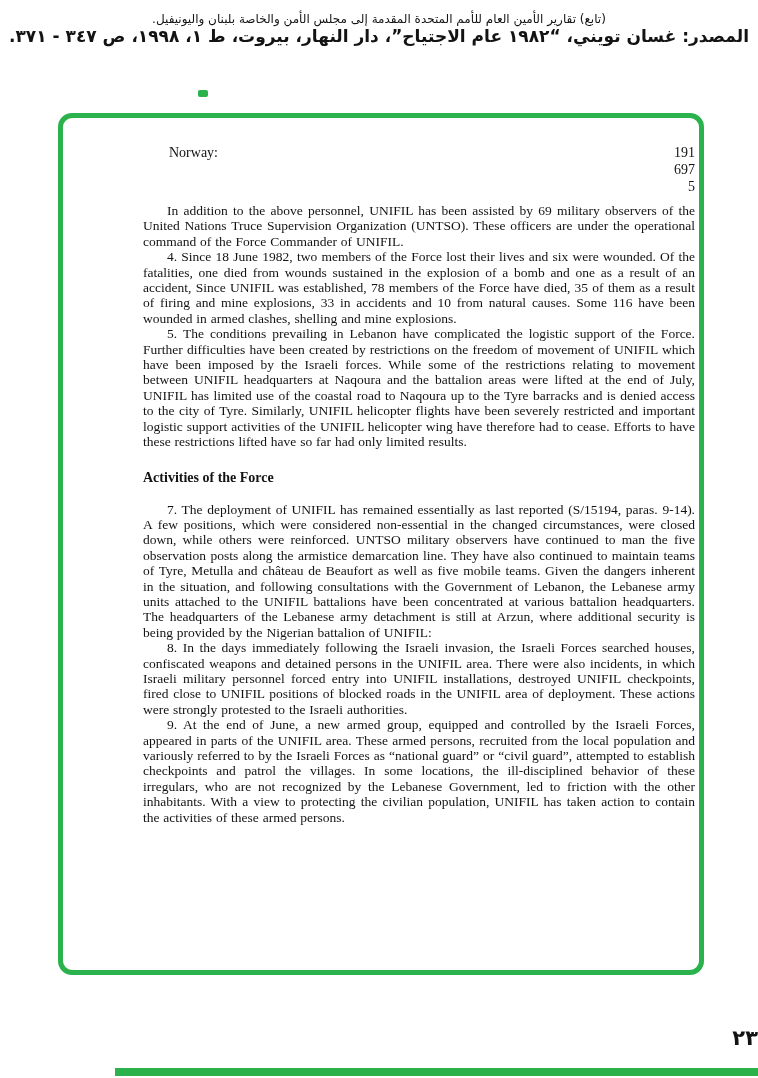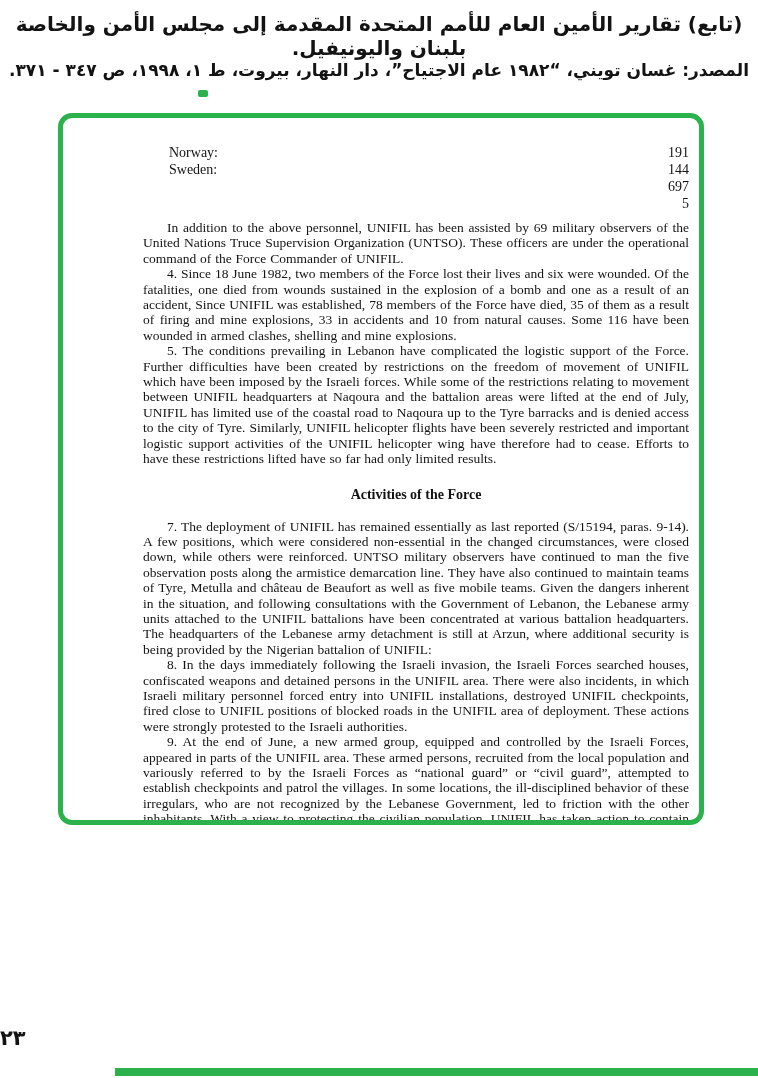--- a/index.html
+++ b/index.html
@@ -13,43 +13,43 @@
     position: relative;
     overflow: hidden;
   }
   .arabic-header {
     text-align: center;
     direction: rtl;
     font-family: "DejaVu Sans", sans-serif;
     padding-top: 12px;
   }
   .arabic-header .line1 {
-    font-size: 20px;
-    font-weight: bold;
+    font-size: 12px;
+    font-weight: normal;
     letter-spacing: 0.2px;
     text-align: center;
   }
   .arabic-header .line2 {
     font-size: 17px;
     font-weight: bold;
   }
   .green-tick {
     position: absolute;
     left: 198px; top: 90px;
     width: 10px; height: 7px;
     background: var(--accent);
     border-radius: 2px;
   }
   .green-frame {
     position: absolute;
     left: 58px; top: 113px;
-    width: 646px; height: 712px;
+    width: 646px; height: 862px;
     border: 5px solid var(--accent);
     border-radius: 14px;
-    padding: 26px 10px 16px 80px;
+    padding: 26px 4px 16px 80px;
     overflow: hidden;
   }
   .troop-list {
     width: 100%;
     margin-bottom: 8px;
     font-size: 14px;
     line-height: 17px;
   }
   .troop-row {
     display: flex;
@@ -59,30 +59,29 @@
   .troop-row .t-value { text-align: left; }
   .body-text p {
     margin: 0;
     font-size: 13.5px;
     line-height: 15.4px;
     text-align: justify;
     text-indent: 24px;
     word-spacing: 0.5px;
   }
   .section-heading {
-    text-align: center;
     font-weight: bold;
     font-size: 14px;
     margin: 20px 0 16px 0;
   }
   .page-number {
     position: absolute;
     left: 0; right: 0;
     bottom: 28px;
-    text-align: left;
+    text-align: right;
     font-family: "DejaVu Sans", sans-serif;
     font-size: 21px;
     font-weight: bold;
   }
   .bottom-bar {
     position: absolute;
     left: 115px;
     right: 0;
     bottom: 2px;
     height: 8px;
@@ -99,24 +98,20 @@
 
 <div class="green-tick"></div>
 
 <div class="green-frame">
   <div class="troop-list">
       <div class="troop-row">
         <span class="t-label">Norway:</span>
         <span class="t-value">191</span>
       </div>
       <div class="troop-row">
-        <span class="t-label">Sweden:</span>
-        <span class="t-value">144</span>
-      </div>
-      <div class="troop-row">
         <span class="t-label"></span>
         <span class="t-value">697</span>
       </div>
       <div class="troop-row">
         <span class="t-label"></span>
         <span class="t-value">5</span>
       </div>
     </div>
   <div class="body-text">
       <p>In addition to the above personnel, UNIFIL has been assisted by 69 military observers of the United Nations Truce Supervision Organization (UNTSO). These officers are under the operational command of the Force Commander of UNIFIL.</p>

